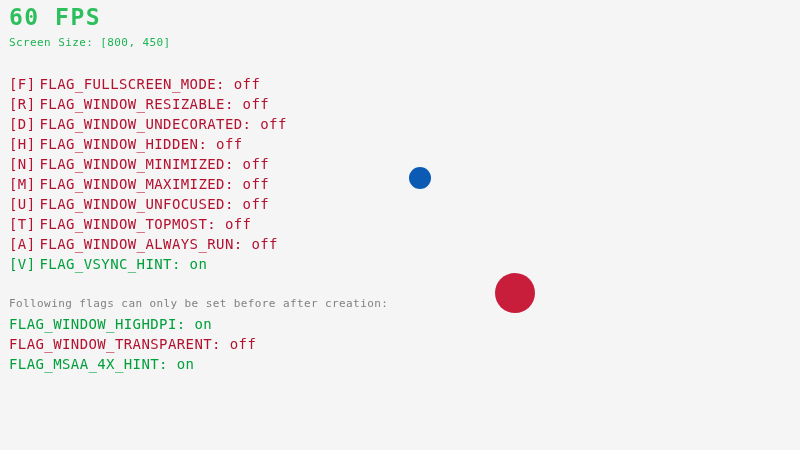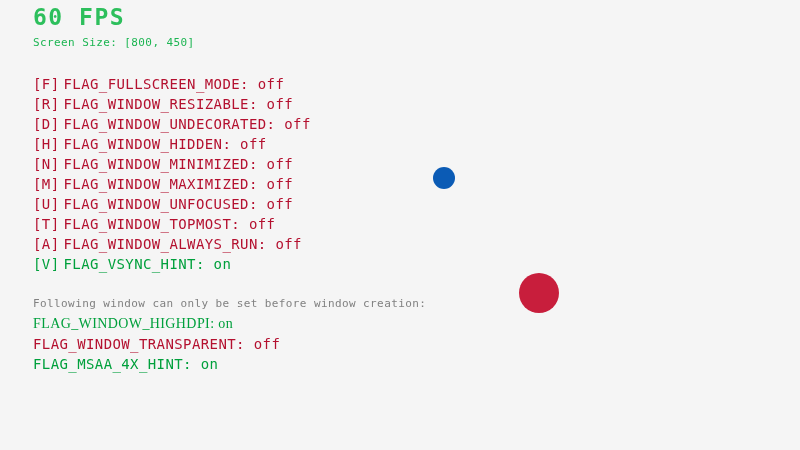--- a/index.html
+++ b/index.html
@@ -97,44 +97,44 @@
     width: 41px;
     height: 41px;
     left: 495px;
     top: 273px;
     background: #c81e3c;
   }
 </style>
 </head>
 <body>
 
-<div id="app-window" style="background: rgb(245, 245, 245); margin-left: 24px;">
+<div id="app-window" style="background: rgb(245, 245, 245);">
 
   <div id="fps-counter" style="color: rgb(45, 191, 92);">60 FPS</div>
 
   <div id="screen-size-label" style="color: rgb(28, 181, 82);">Screen Size: [800, 450]</div>
 
 
   <div id="runtime-flag-list">
       <div class="flag-line state-off" style="top: 78px;"><span class="flag-key">[F]</span><span class="flag-name">FLAG_FULLSCREEN_MODE: </span><span class="flag-state">off</span></div>
       <div class="flag-line state-off" style="top: 98px;"><span class="flag-key">[R]</span><span class="flag-name">FLAG_WINDOW_RESIZABLE: </span><span class="flag-state">off</span></div>
       <div class="flag-line state-off" style="top: 118px;"><span class="flag-key">[D]</span><span class="flag-name">FLAG_WINDOW_UNDECORATED: </span><span class="flag-state">off</span></div>
       <div class="flag-line state-off" style="top: 138px;"><span class="flag-key">[H]</span><span class="flag-name">FLAG_WINDOW_HIDDEN: </span><span class="flag-state">off</span></div>
       <div class="flag-line state-off" style="top: 158px;"><span class="flag-key">[N]</span><span class="flag-name">FLAG_WINDOW_MINIMIZED: </span><span class="flag-state">off</span></div>
       <div class="flag-line state-off" style="top: 178px;"><span class="flag-key">[M]</span><span class="flag-name">FLAG_WINDOW_MAXIMIZED: </span><span class="flag-state">off</span></div>
       <div class="flag-line state-off" style="top: 198px;"><span class="flag-key">[U]</span><span class="flag-name">FLAG_WINDOW_UNFOCUSED: </span><span class="flag-state">off</span></div>
       <div class="flag-line state-off" style="top: 218px;"><span class="flag-key">[T]</span><span class="flag-name">FLAG_WINDOW_TOPMOST: </span><span class="flag-state">off</span></div>
       <div class="flag-line state-off" style="top: 238px;"><span class="flag-key">[A]</span><span class="flag-name">FLAG_WINDOW_ALWAYS_RUN: </span><span class="flag-state">off</span></div>
       <div class="flag-line state-on" style="top: 258px;"><span class="flag-key">[V]</span><span class="flag-name">FLAG_VSYNC_HINT: </span><span class="flag-state">on</span></div>
     </div>
 
-  <div class="section-heading" id="heading-before-creation">Following window can only be set before window creation:</div>
+  <div class="section-heading" id="heading-before-creation">Following flags can only be set before after creation:</div>
 
   <div id="startup-flag-list">
-      <div class="flag-line state-on" style="top: 318px; font-family: Liberation Serif, serif;"><span class="flag-name">FLAG_WINDOW_HIGHDPI: </span><span class="flag-state">on</span></div>
+      <div class="flag-line state-on" style="top: 318px;"><span class="flag-name">FLAG_WINDOW_HIGHDPI: </span><span class="flag-state">on</span></div>
       <div class="flag-line state-off" style="top: 338px;"><span class="flag-name">FLAG_WINDOW_TRANSPARENT: </span><span class="flag-state">off</span></div>
       <div class="flag-line state-on" style="top: 358px;"><span class="flag-name">FLAG_MSAA_4X_HINT: </span><span class="flag-state">on</span></div>
     </div>
 
   <div class="ball" id="ball-blue" style="left: 409px; top: 167px; width: 22px; height: 22px; background: rgb(11, 91, 181);"></div>
   <div class="ball" id="ball-red" style="left: 495px; top: 273px; width: 40px; height: 40px; background: rgb(200, 30, 60);"></div>
 
 </div>
 
 </body></html>

